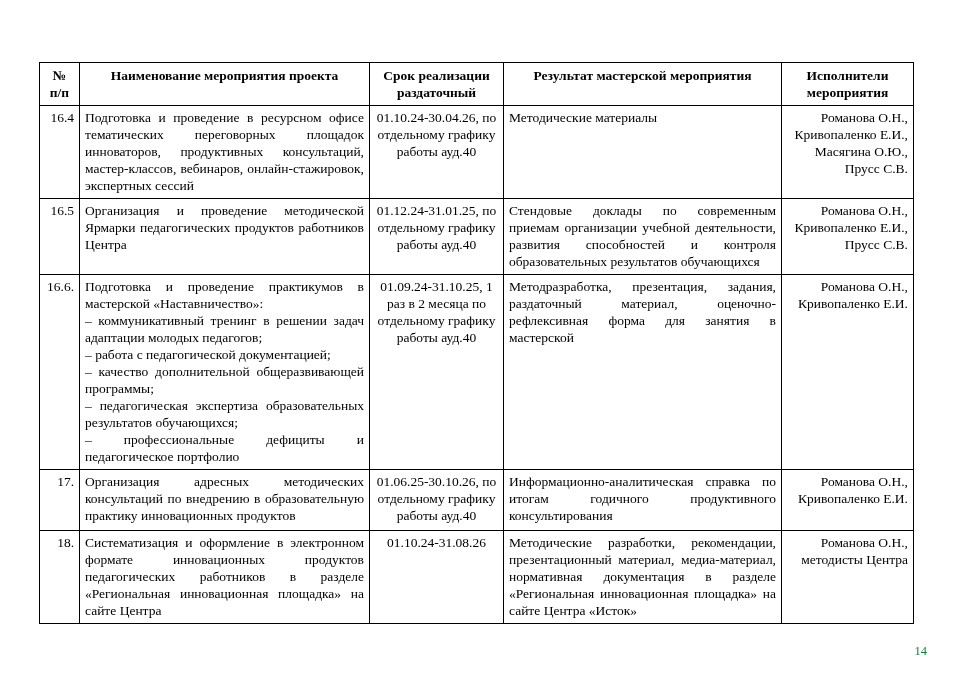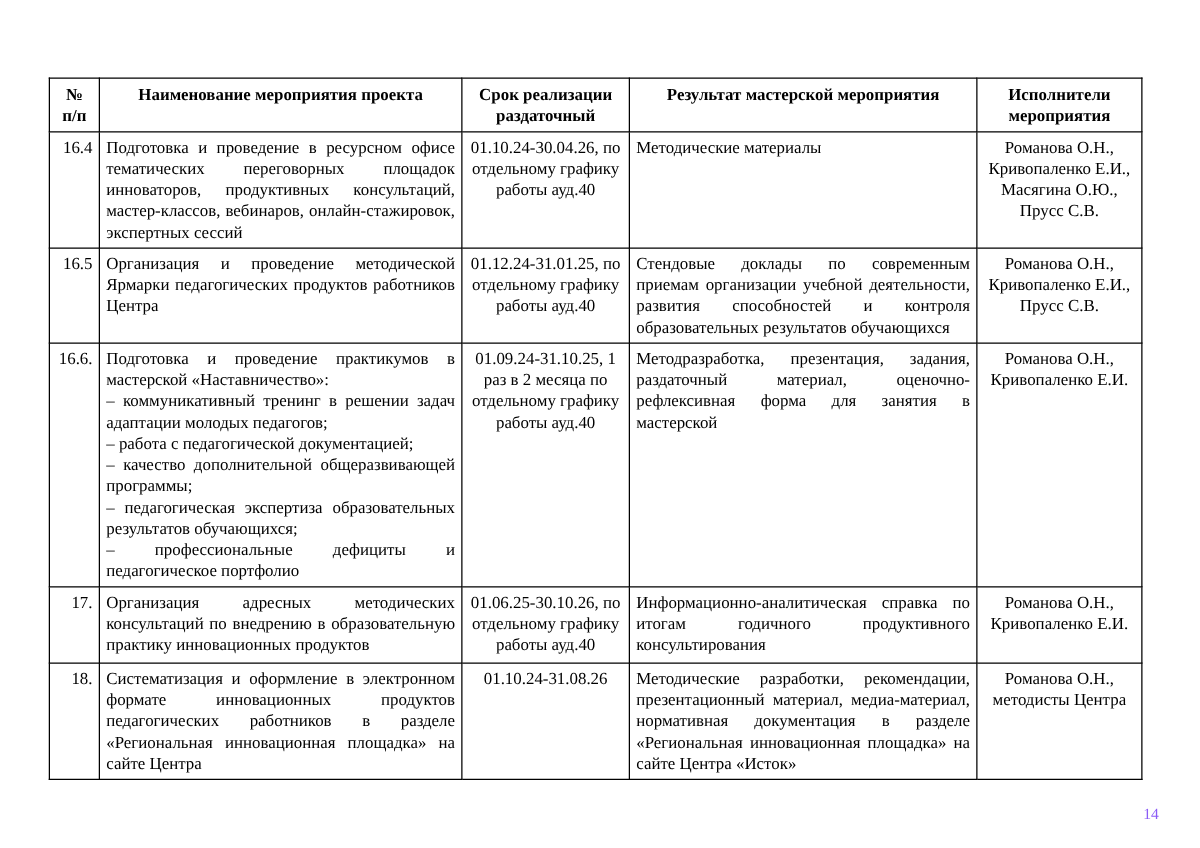--- a/index.html
+++ b/index.html
@@ -33,27 +33,27 @@
   .doc-table th {
     font-weight: bold;
     text-align: center;
     white-space: pre-line;
     padding-top: 4px;
   }
   .c-num    { text-align: right; }
   .c-name   { text-align: justify; white-space: pre-line; }
   .c-term   { text-align: center; }
   .c-result { text-align: justify; }
-  .c-exec   { text-align: center; }
+  .c-exec   { text-align: right; }
   .page-number {
     position: absolute;
     top: 644px;
     right: 33px;
     font-size: 12.5px;
-    color: #8b5cf6;
+    color: #15803d;
   }
 </style>
 </head>
 <body>
 
 <div class="sheet">
 
   <table class="doc-table">
     <colgroup>
       <col style="width:40px">

